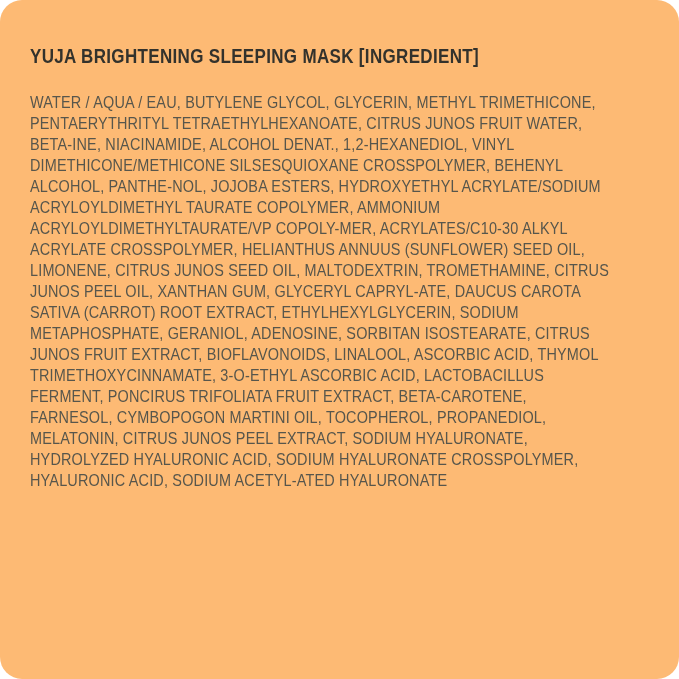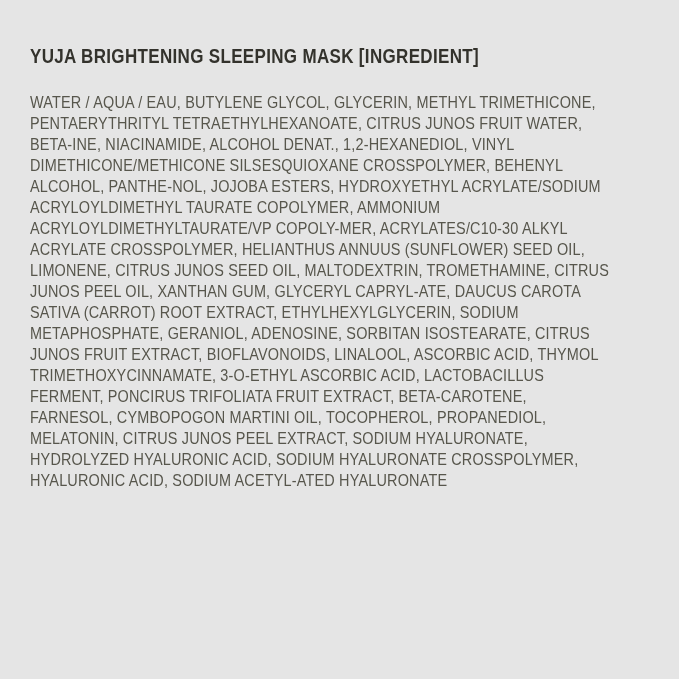--- a/index.html
+++ b/index.html
@@ -3,23 +3,24 @@
 <meta charset="utf-8">
 <style>
   html, body {
     margin: 0;
     padding: 0;
   }
   .page {
     position: relative;
     width: 679px;
     height: 679px;
-    background: #e5e5e5;
+    background: #fdba74;
     overflow: hidden;
     font-family: "Liberation Sans", sans-serif;
+    border-radius: 22px;
   }
   .title {
     position: absolute;
     left: 30px;
     top: 44px;
     margin: 0;
     font-size: 21px;
     font-weight: 700;
     letter-spacing: 0.4px;
     color: #33322c;

